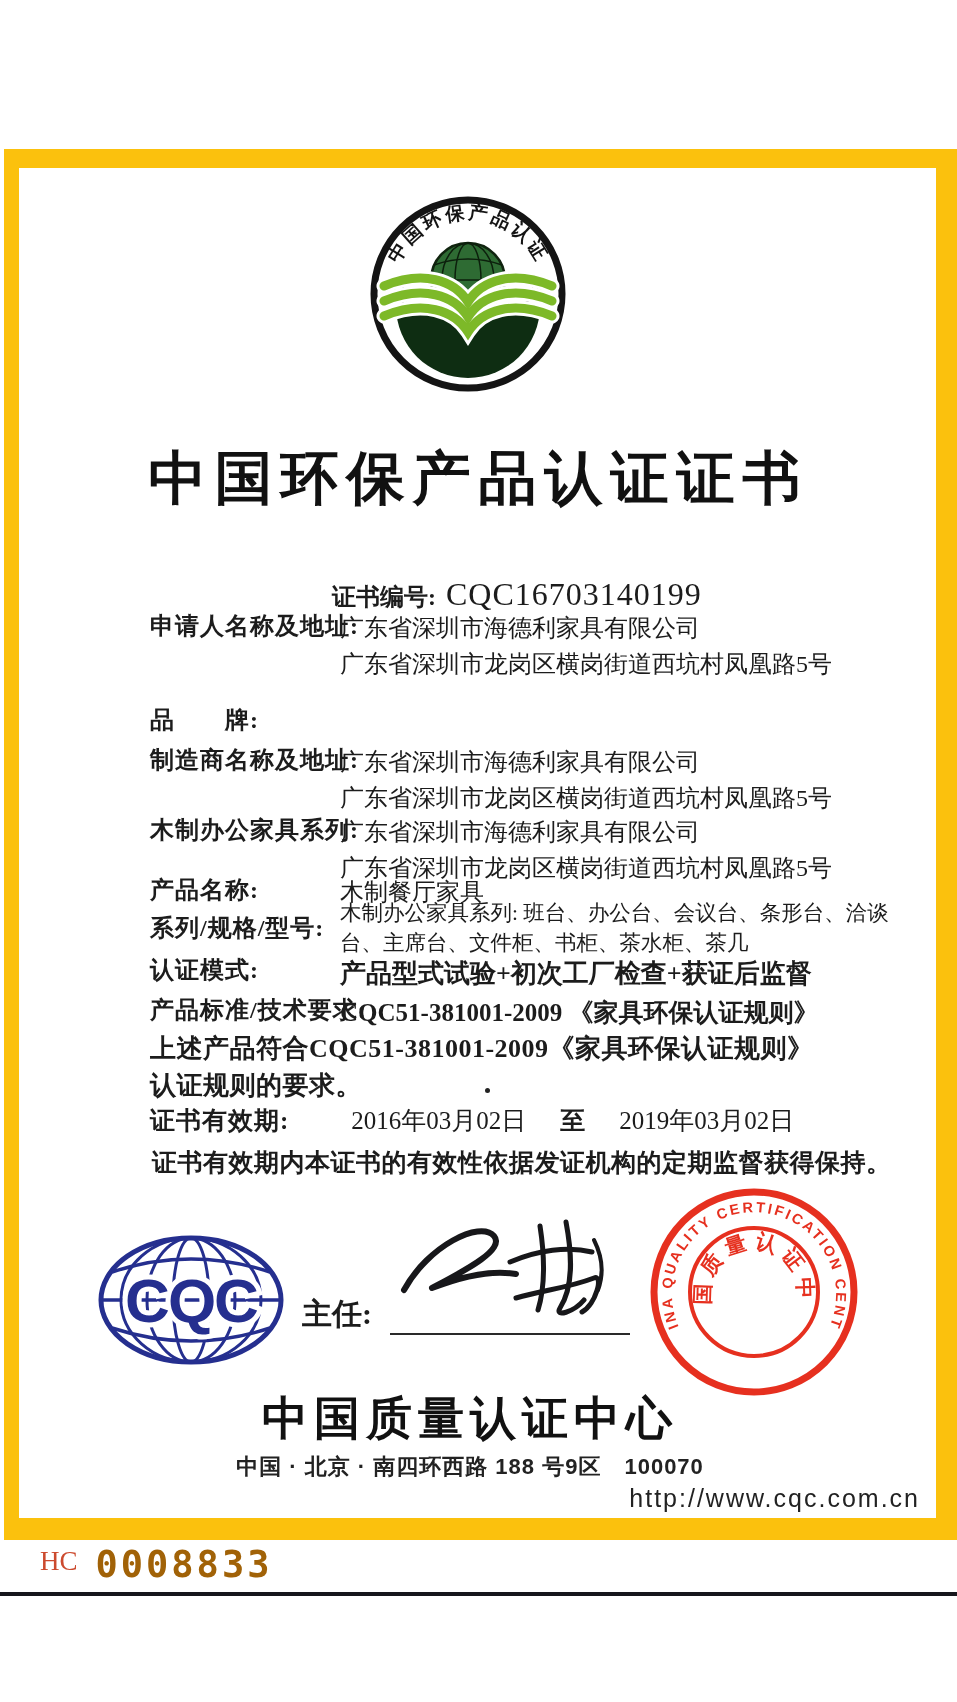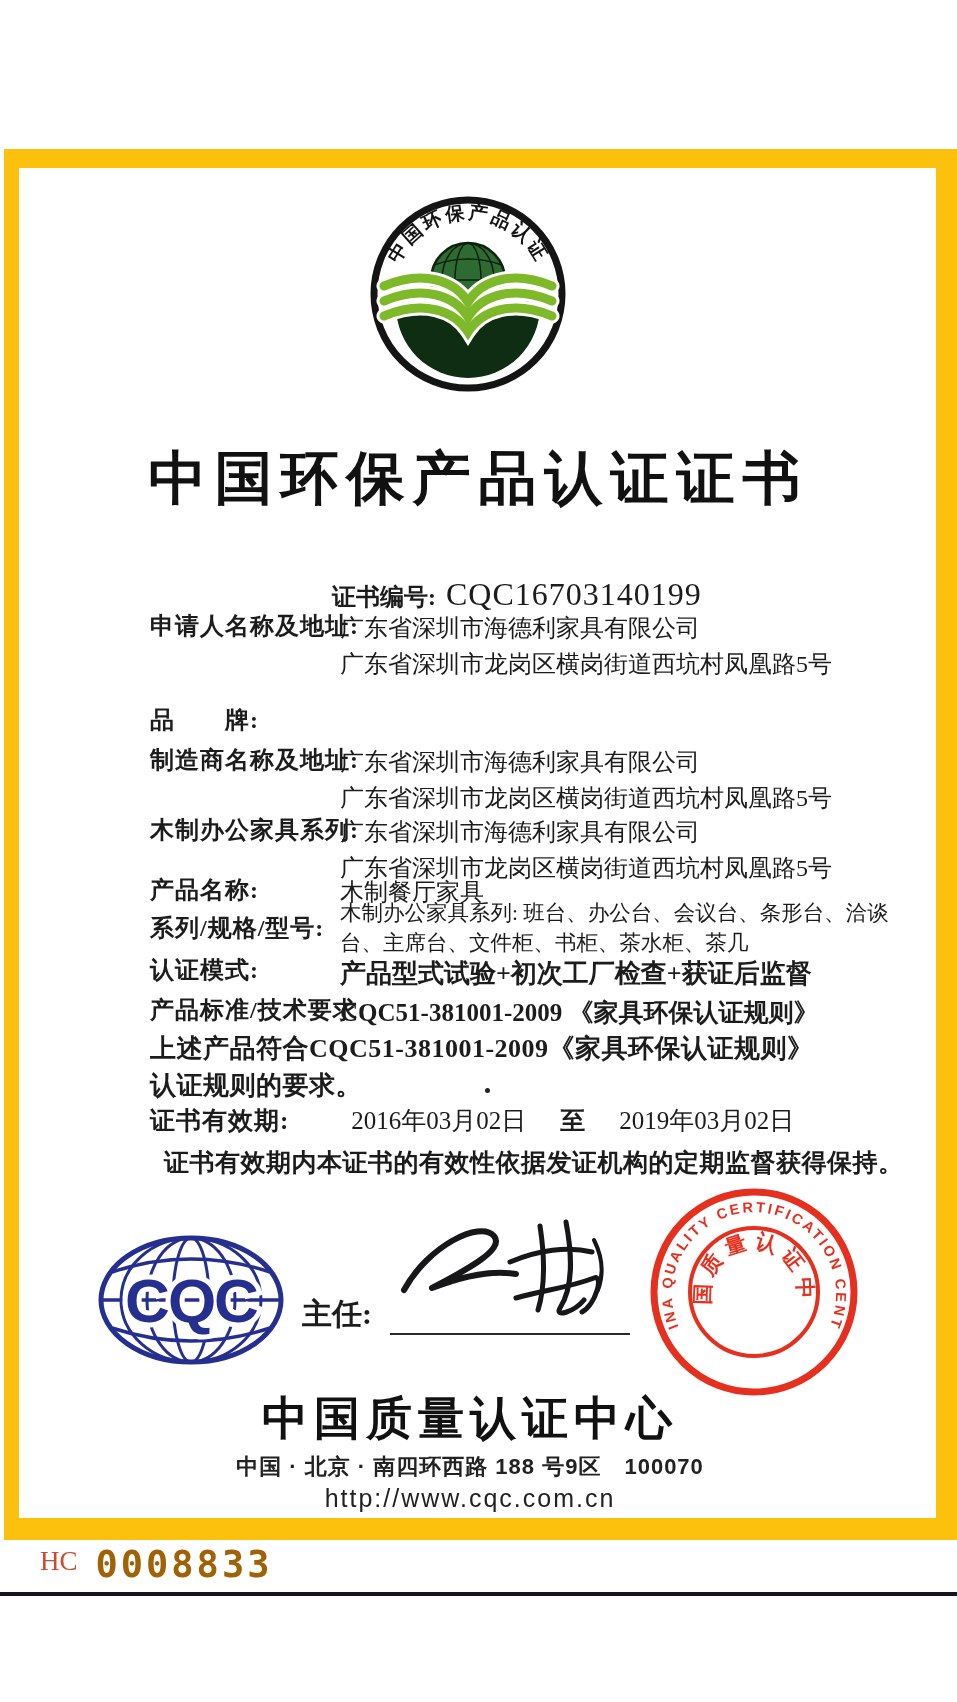--- a/index.html
+++ b/index.html
@@ -22,35 +22,35 @@
   .certno-label{font-size:24px;font-weight:bold;}
   .certno-value{font-size:32px;letter-spacing:1px;}
   .flabel{position:absolute;left:150px;font-size:24px;font-weight:bold;letter-spacing:1px;white-space:nowrap;text-align:center;}
   .fval{position:absolute;left:340px;font-size:24px;white-space:nowrap;}
   .fval-small{position:absolute;left:340px;font-size:21.5px;white-space:nowrap;}
   .statement{position:absolute;left:150px;top:1030px;width:690px;font-size:26px;line-height:37px;font-weight:bold;letter-spacing:0.5px;}
   .validity-row{position:absolute;left:150px;top:1104px;display:flex;align-items:flex-end;white-space:nowrap;}
   .validity-label{font-size:25px;font-weight:bold;letter-spacing:1px;margin-right:62px;}
   .validity-val{font-size:25px;}
   .validity-sep{font-size:25px;font-weight:bold;margin:0 34px;}
-  .maintenance{position:absolute;left:164px;top:1146px;font-size:25px;font-weight:bold;letter-spacing:0.5px;white-space:nowrap;}
+  .maintenance{position:absolute;left:152px;top:1146px;font-size:25px;font-weight:bold;letter-spacing:0.5px;white-space:nowrap;}
   .director-row{position:absolute;left:302px;top:1294px;font-size:30px;font-weight:bold;white-space:nowrap;}
   .sig-line{position:absolute;left:390px;top:1333px;width:240px;border-top:2px solid #2a2a2a;}
   .footer-org{
     position:absolute;left:20px;top:1388px;width:900px;text-align:center;
     font-family:"Liberation Sans", sans-serif;font-weight:bold;
     font-size:46px;letter-spacing:6px;color:#111;white-space:nowrap;
   }
   .footer-addr{
     position:absolute;left:20px;top:1452px;width:900px;text-align:center;
     font-family:"Liberation Sans", sans-serif;font-weight:bold;font-size:22px;
     letter-spacing:1px;color:#222;white-space:nowrap;
   }
   .footer-url{
-    position:absolute;left:20px;top:1484px;width:900px;text-align:center;
+    position:absolute;left:20px;top:1484px;width:900px;text-align:right;
     font-family:"Liberation Sans", sans-serif;font-size:25px;
     letter-spacing:2px;color:#222;white-space:nowrap;
   }
   .serial-row{position:absolute;left:40px;top:1546px;display:flex;align-items:flex-start;gap:18px;}
   .serial-prefix{font-size:27px;color:#CC4A2E;font-family:"Liberation Serif",serif;}
   .serial-number{font-size:37px;font-weight:bold;color:#a16207;font-family:"DejaVu Sans Mono",monospace;letter-spacing:3px;line-height:1;}
   .scan-line{position:absolute;left:0;top:1592px;width:957px;height:4px;background:#16161c;}
   .ink-dot{position:absolute;left:485px;top:1088px;width:5px;height:5px;background:#222;border-radius:50%;}
   svg text{font-family:"Liberation Sans", sans-serif;}
 </style>

